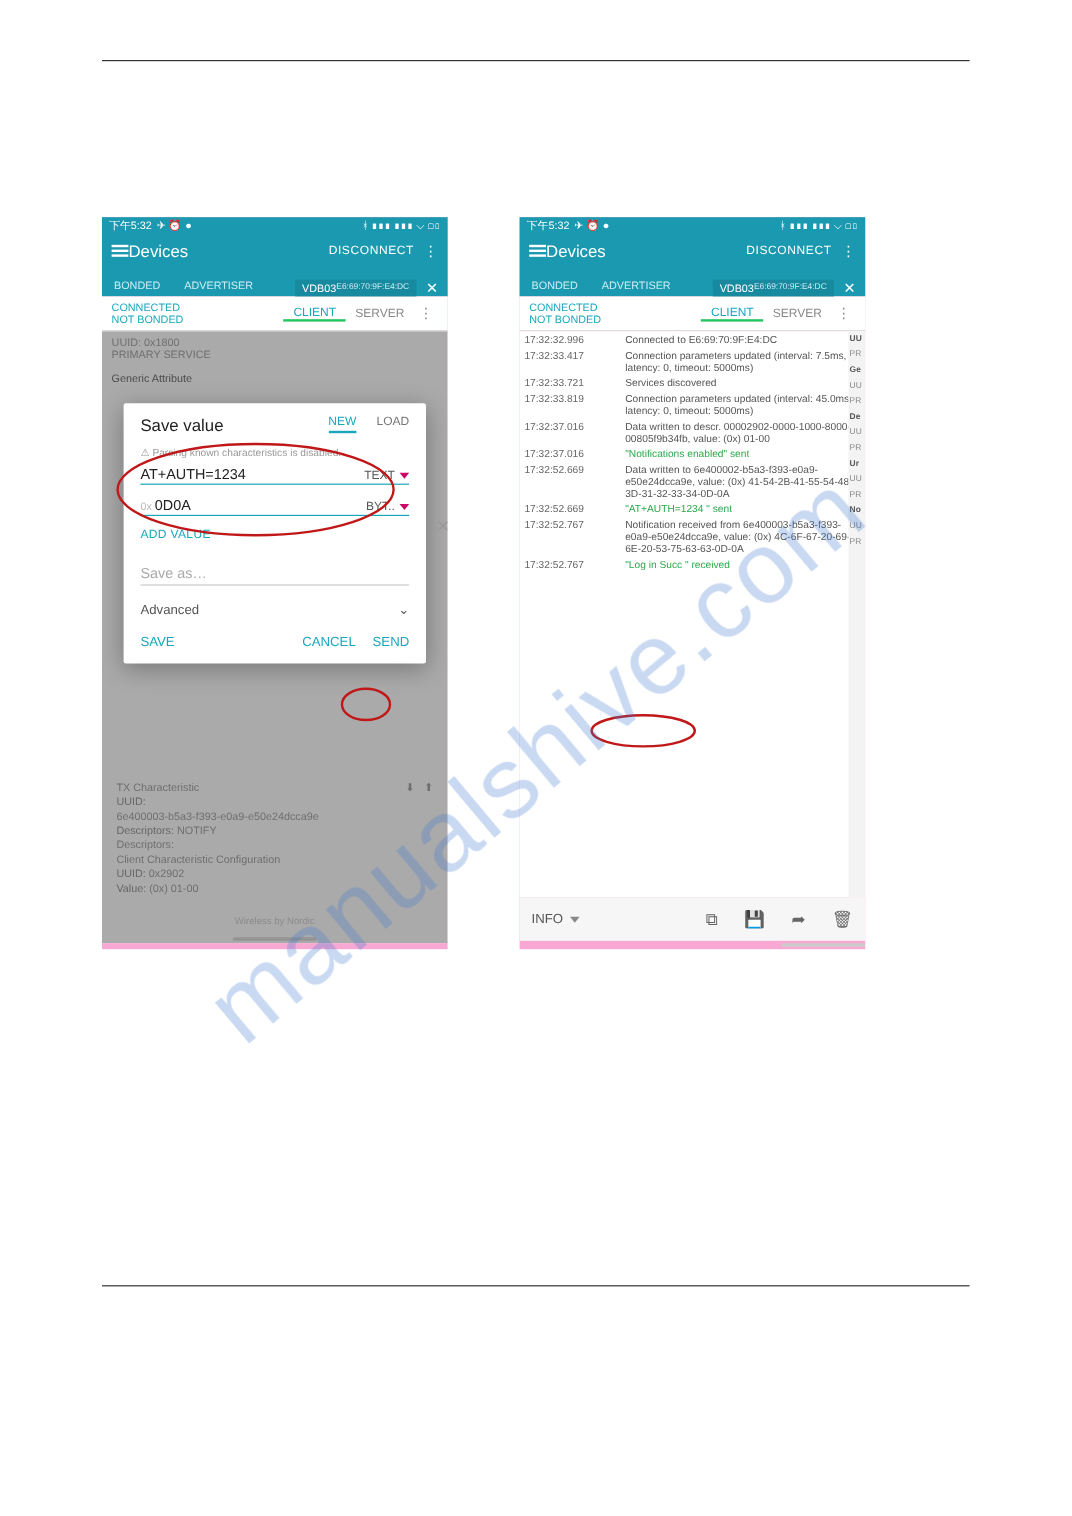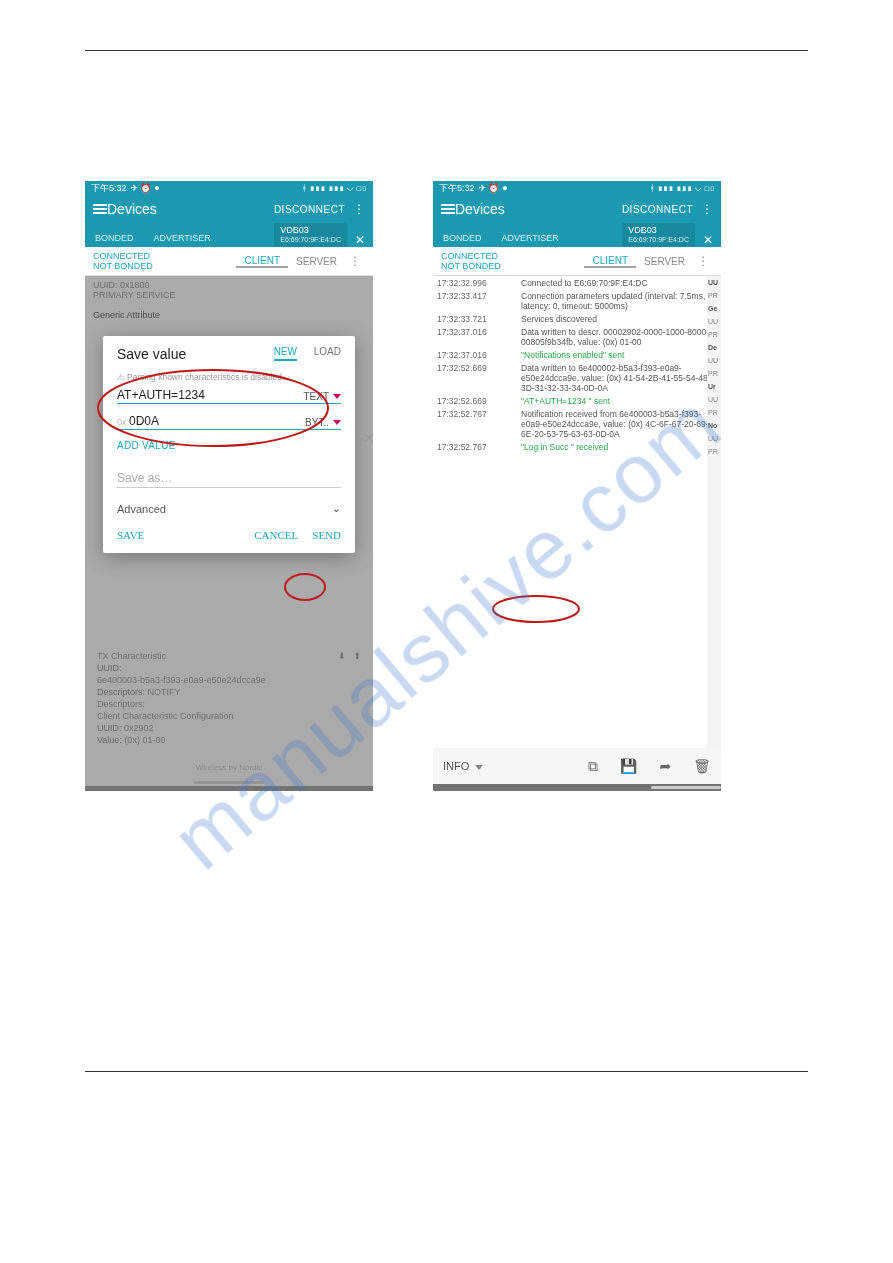--- a/index.html
+++ b/index.html
@@ -4,41 +4,41 @@
 <style>
   * { box-sizing: border-box; margin: 0; padding: 0; }
   body { background: #fff; font-family: Arial, sans-serif; width: 893px; }
   .page { width: 893px; padding: 50px 85px 100px; position: relative; }
   .logo-row { display: flex; align-items: center; gap: 10px; margin-bottom: 20px; }
   .logo-mark { width: 40px; height: 32px; }
   .logo-text { font-family: Arial Black, Arial, sans-serif; font-size: 24px; font-style: italic; font-weight: 900; color: #5c5c5c; letter-spacing: 1px; }
   hr.hdr { border: 0; border-top: 1px solid #333; margin-bottom: 130px; }
   hr.ftr { border: 0; border-top: 1px solid #333; margin-top: 280px; }
   .shots { display: flex; gap: 60px; }
-  .shot { width: 288px; border: 0; font-size: 10px; color: #333; position: relative; background:#737373;}
+  .shot { width: 288px; border: 0; font-size: 10px; color: #333; position: relative; background:#f9a8d4;}
   
   .sbar { background: #1a99b0; color: #fff; height: 14px; display: flex; align-items: center; justify-content: space-between; padding: 0 6px; font-size: 9px; }
   .sbar .r { display:flex; align-items:center; gap:4px;}
   .sbar .l { display:flex; align-items:center; gap:4px;}
   
   .apphdr { background: #1a99b0; color: #fff; }
   .apphdr .top { display: flex; align-items: center; height: 28px; padding: 0 8px; }
   .apphdr .title { flex: 1; font-size: 14px; }
   .apphdr .disc { font-size: 10px; letter-spacing: 0.5px; }
   .apphdr .menu3 { margin-left: 8px; font-size: 12px; }
   .apphdr .tabs { display: flex; align-items: flex-end; height: 24px; font-size: 9px; }
   .apphdr .tab { padding: 4px 10px; color: #cdeef3; }
-  .apphdr .devtab { background:#188a9f; padding:2px 6px; color:#fff; font-size:9px; line-height:10px; display:flex; flex-direction:column; align-items:flex-start; margin-left:auto;}
+  .apphdr .devtab { background:#188a9f; padding:2px 6px; color:#fff; font-size:9px; line-height:10px; display:flex; flex-direction:row; align-items:center; margin-left:auto;}
   .apphdr .devtab .mac {font-size:7px; color:#cdeef3;}
   .apphdr .x { color:#fff; padding:0 8px; font-size:12px;}
   
   .conn { display:flex; align-items:center; padding:4px 8px; border-bottom:1px solid #ddd; background:#fff;}
   .conn .st { color:#19a7bd; font-size:9px; line-height:10px;}
   .conn .spc {flex:1;}
-  .conn .ct { color:#19a7bd; font-size:10px; padding:0 8px; border-bottom:2px solid #a3a3a3;}
+  .conn .ct { color:#19a7bd; font-size:10px; padding:0 8px; border-bottom:2px solid #22c55e;}
   .conn .sv { color:#888; font-size:10px; padding:0 8px;}
   .conn .m3 { color:#888; font-size:12px; padding:0 4px;}
   
   .dimwrap { position:relative; background:#f5f5f5; height: 510px; overflow:hidden;}
   .dimwrap .behind { color:#888; font-size:9px; padding:4px 8px;}
   .dimwrap .behind .bold {color:#444;}
   .overlay { position:absolute; inset:0; background:rgba(80,80,80,0.45);}
   
   .dlg { position:absolute; left:18px; right:18px; top:60px; background:#fff; border-radius:2px; box-shadow:0 4px 20px rgba(0,0,0,0.3); padding:10px 14px 12px; font-size:10px; color:#444;}
   .dlg h3 { font-size:14px; font-weight:normal; color:#222;}
@@ -48,21 +48,21 @@
   .dlg .warn { color:#999; font-size:8.5px; margin:10px 0 6px;}
   .dlg .fld { display:flex; align-items:flex-end; border-bottom:1px solid #19a7bd; margin-bottom:10px; padding-bottom:1px;}
   .dlg .fld .v { flex:1; font-size:12px; color:#222; }
   .dlg .fld .v.ox::before{content:"0x "; color:#bbb; font-size:9px;}
   .dlg .fld .sel { font-size:10px; color:#555; margin-left:6px; display:flex; align-items:center; gap:2px;}
   .dlg .fld .sel::after{content:""; border-left:4px solid transparent; border-right:4px solid transparent; border-top:5px solid #c06; margin-left:2px;}
   .dlg .addv { color:#19a7bd; font-size:10px; margin:4px 0 20px; letter-spacing:0.3px;}
   .dlg .saveas { border-bottom:1px solid #ccc; color:#aaa; font-size:12px; padding-bottom:2px; margin-bottom:14px;}
   .dlg .adv { display:flex; justify-content:space-between; align-items:center; color:#555; font-size:11px; margin-bottom:14px;}
   .dlg .btns { display:flex; gap:14px; align-items:center;}
-  .dlg .btns .s {color:#19a7bd; font-size:11px;font-family:Liberation Serif, serif;}
+  .dlg .btns .s {color:#19a7bd; font-size:11px;}
   .dlg .btns .sp {flex:1;}
   .dlg .xclose { position:absolute; right:-20px; top:94px; color:#999; font-size:14px;}
   
   .anno { position:absolute; pointer-events:none;}
   
   .behind2 { position:absolute; left:0; right:0; bottom:0; padding:6px 12px; color:#888; font-size:9px; line-height:12px;}
   .behind2 .k{color:#777;}
   .behind2 .ic{float:right; color:#888; margin-left:8px;}
   .tinybar{position:absolute; bottom:2px; left:50%; transform:translateX(-50%); width:70px; height:3px; background:#ccc; border-radius:2px;}
   .wbn{position:absolute; bottom:14px; left:0; right:0; text-align:center; color:#bbb; font-size:8px;}
@@ -253,20 +253,24 @@
             </div>
             <div class="lr">
               <div class="t">17:32:33.417</div>
               <div class="m">Connection parameters updated (interval: 7.5ms, latency: 0, timeout: 5000ms)</div>
             </div>
             <div class="lr">
               <div class="t">17:32:33.721</div>
               <div class="m">Services discovered</div>
             </div>
             <div class="lr">
+              <div class="t">17:32:33.819</div>
+              <div class="m">Connection parameters updated (interval: 45.0ms, latency: 0, timeout: 5000ms)</div>
+            </div>
+            <div class="lr">
               <div class="t">17:32:37.016</div>
               <div class="m">Data written to descr. 00002902-0000-1000-8000-00805f9b34fb, value: (0x) 01-00</div>
             </div>
             <div class="lr">
               <div class="t">17:32:37.016</div>
               <div class="m"><span class="g">"Notifications enabled" sent</span></div>
             </div>
             <div class="lr">
               <div class="t">17:32:52.669</div>
               <div class="m">Data written to 6e400002-b5a3-f393-e0a9-e50e24dcca9e, value: (0x) 41-54-2B-41-55-54-48-3D-31-32-33-34-0D-0A</div>

